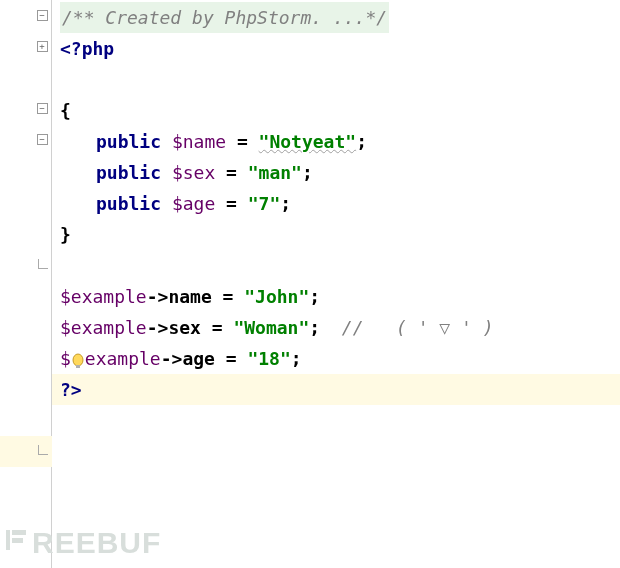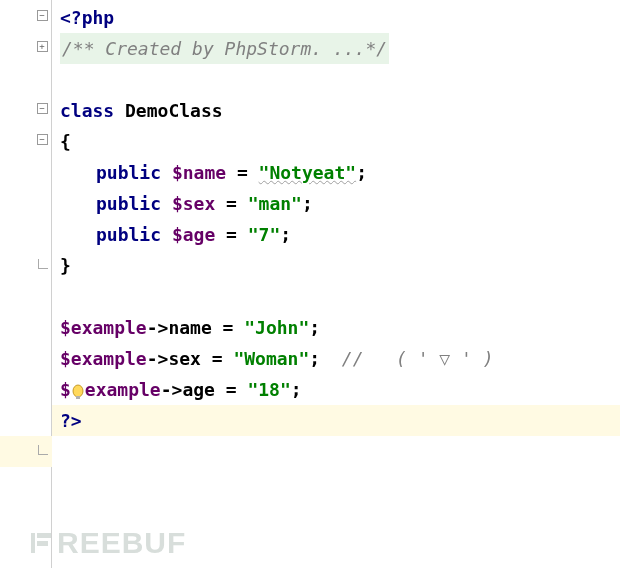--- a/index.html
+++ b/index.html
@@ -66,21 +66,21 @@
 .indent1 { padding-left: 36px; }
 .docblock {
   background: #e8f4e8;
   display: inline-block;
   padding: 0 2px;
 }
 .tok-tag { color: #000080; font-weight: bold; }
 .tok-comment { color: #808080; font-style: italic; font-weight: normal; }
 .tok-keyword { color: #000080; font-weight: bold; }
 .tok-class { color: #000000; font-weight: bold; }
-.tok-var { color: #660066; font-weight: bold; }
+.tok-var { color: #660066; font-weight: normal; }
 .tok-op { color: #000000; font-weight: bold; }
 .tok-string { color: #008000; font-weight: bold; }
 .tok-method { color: #000000; font-weight: bold; }
 .tok-brace { color: #000000; font-weight: bold; }
 .tok-paren { color: #000000; font-weight: bold; }
 .tok-semi { color: #000000; font-weight: bold; }
 .underline-wavy {
   text-decoration: underline wavy #a0a0a0;
   text-decoration-thickness: 1px;
 }
@@ -108,22 +108,20 @@
   position: absolute;
   left: 6px;
   bottom: 8px;
   font-family: Arial, sans-serif;
   font-size: 30px;
   font-weight: bold;
   color: #d8dedb;
   letter-spacing: 1px;
   pointer-events: none;
   display: flex;
-  align-items: center;
-  margin-left: 25px;
 }
 .watermark svg { margin-right: 4px; }
 </style>
 </head>
 <body>
 
 <div class="editor">
   <div class="gutter">
     <div class="gutter-mark" style="top:9px">
       <div class="fold-toggle">−</div>
@@ -140,27 +138,26 @@
     <div class="gutter-mark" style="top:258px">
       <div class="fold-end"></div>
     </div>
     <div class="caret-line-gutter" style="top:436px"></div>
     <div class="gutter-mark" style="top:444px">
       <div class="fold-end"></div>
     </div>
   </div>
 
   <div class="code-area">
+    <div class="line"><span class="docblock"><span class="tok-comment">/**</span><span class="tok-comment"> Created by PhpStorm. ...</span><span class="tok-comment">*/</span></span></div>
+
     <div class="line"><span class="tok-tag">&lt;?php</span></div>
-
-    <div class="line"><span class="docblock"><span class="tok-comment">/**</span><span class="tok-comment"> Created by PhpStorm. ...</span><span class="tok-comment">*/</span></span></div>
 
     <div class="line"></div>
 
-    <div class="line"><span class="tok-keyword">class</span> <span class="tok-class">DemoClass</span></div>
 
     <div class="line"><span class="tok-brace">{</span></div>
 
     <div class="line indent1"><span class="tok-keyword">public</span> <span class="tok-var">$name</span><span class="tok-op"> = </span><span class="tok-string underline-wavy">"Notyeat"</span><span class="tok-semi">;</span></div>
 
     <div class="line indent1"><span class="tok-keyword">public</span> <span class="tok-var">$sex</span><span class="tok-op"> = </span><span class="tok-string">"man"</span><span class="tok-semi">;</span></div>
 
     <div class="line indent1"><span class="tok-keyword">public</span> <span class="tok-var">$age</span><span class="tok-op"> = </span><span class="tok-string">"7"</span><span class="tok-semi">;</span></div>
 
     <div class="line"><span class="tok-brace">}</span></div>

